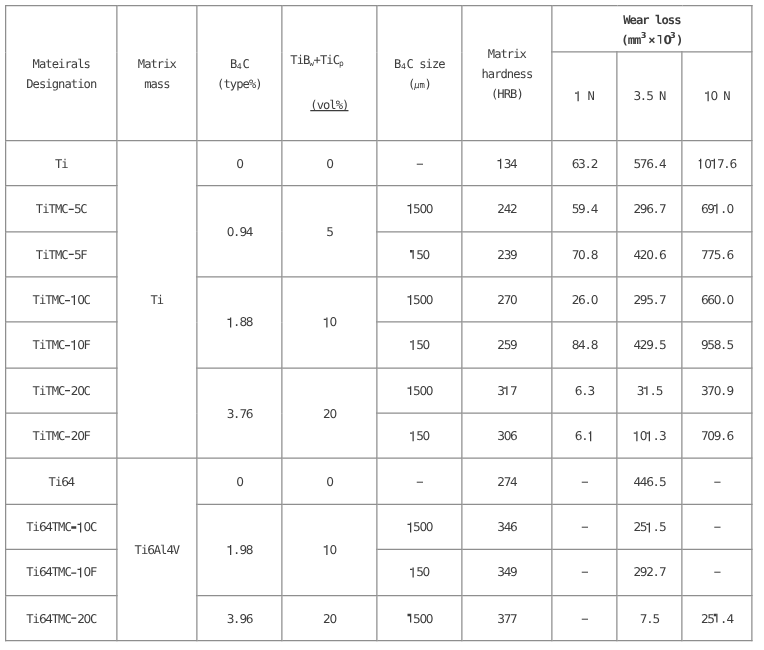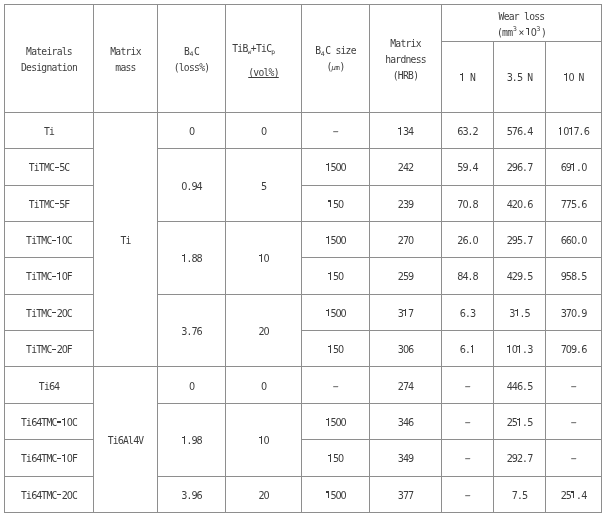--- a/index.html
+++ b/index.html
@@ -31,21 +31,21 @@
     text-align: center;
     vertical-align: middle;
     font-size: 9.7px;
     letter-spacing: -0.74px;
     line-height: 16px;
     padding: 0;
     color: #3d3d3d;
     white-space: nowrap;
   }
   td.hdr-cell  { height: 106.8px; }
-  td.hdr-group { height: 36px; }
+  td.hdr-group { height: 36px; font-weight: bold; }
   td.hdr-sub   { height: 69.8px; }
   td.body-cell { height: 35.38px; }
 
   sub { font-size: 6.3px; line-height: 0; vertical-align: -0.24em;
         letter-spacing: -0.25px; margin: 0 -0.1px; }
   sup { font-size: 6.6px; line-height: 0; vertical-align: 0.72em;  letter-spacing: -0.3px; }
   .it   { font-style: italic; }
   .sm   { font-size: 7.2px; letter-spacing: -0.3px; }
   .wide { letter-spacing: 0.6px; margin: 0 0.6px 0 1.2px; }
 
@@ -91,27 +91,27 @@
           </td>
           <td class="hdr-cell" rowspan="2">
             <span class="cell-inner">
               <span class="ln">Matrix</span>
               <span class="ln">mass</span>
             </span>
           </td>
           <td class="hdr-cell" rowspan="2">
             <span class="cell-inner">
               <span class="ln">B<sub><span class="dg">4</span></sub>C</span>
-              <span class="ln">(loss%)</span>
+              <span class="ln">(type%)</span>
             </span>
           </td>
           <td class="hdr-cell" rowspan="2">
             <span class="cell-inner">
               <span class="ln" style="left:-10.1px;top:-2.5px;">TiB<sub>w</sub>+TiC<sub>p</sub></span>
-              <span class="ln" style="top:5px;text-decoration:underline;">(vol%)</span>
+              <span class="ln" style="top:17px;text-decoration:underline;">(vol%)</span>
             </span>
           </td>
           <td class="hdr-cell" rowspan="2">
             <span class="cell-inner">
               <span class="ln">B<sub><span class="dg">4</span></sub>C size</span>
               <span class="ln">(<i class="it sm">μ</i><span class="sm">m</span>)</span>
             </span>
           </td>
           <td class="hdr-cell" rowspan="2">
             <span class="cell-inner">

